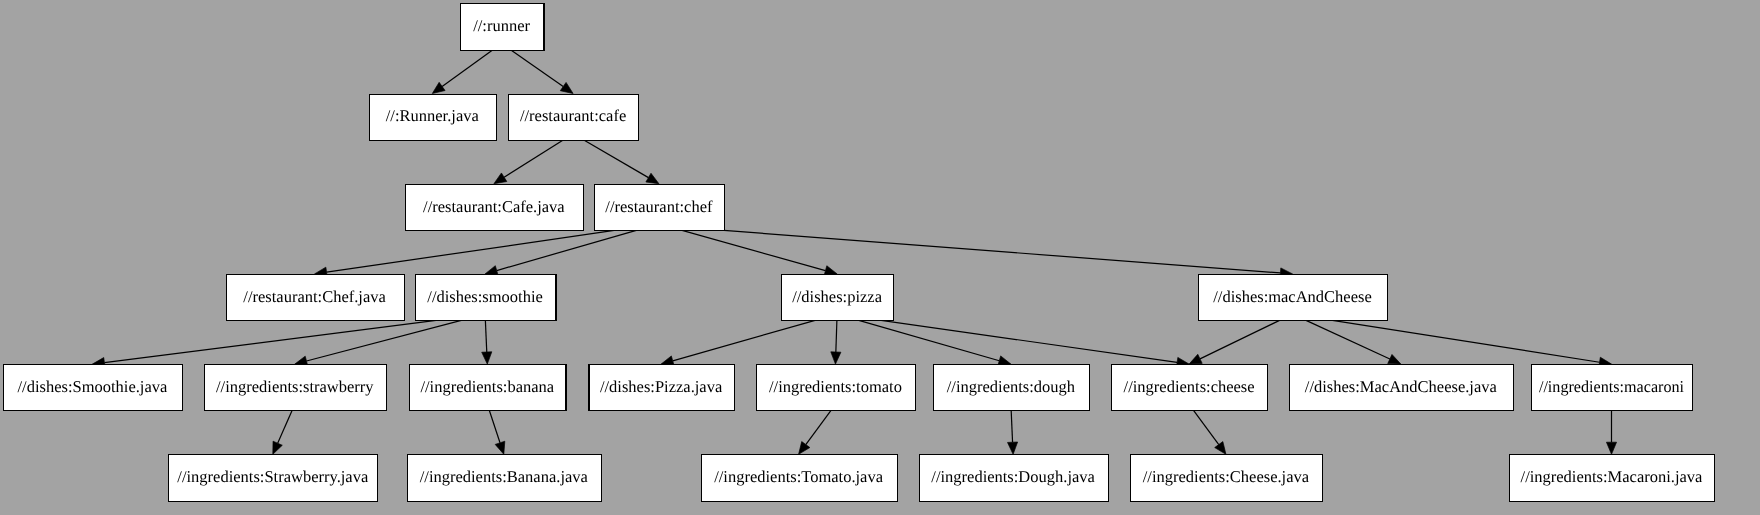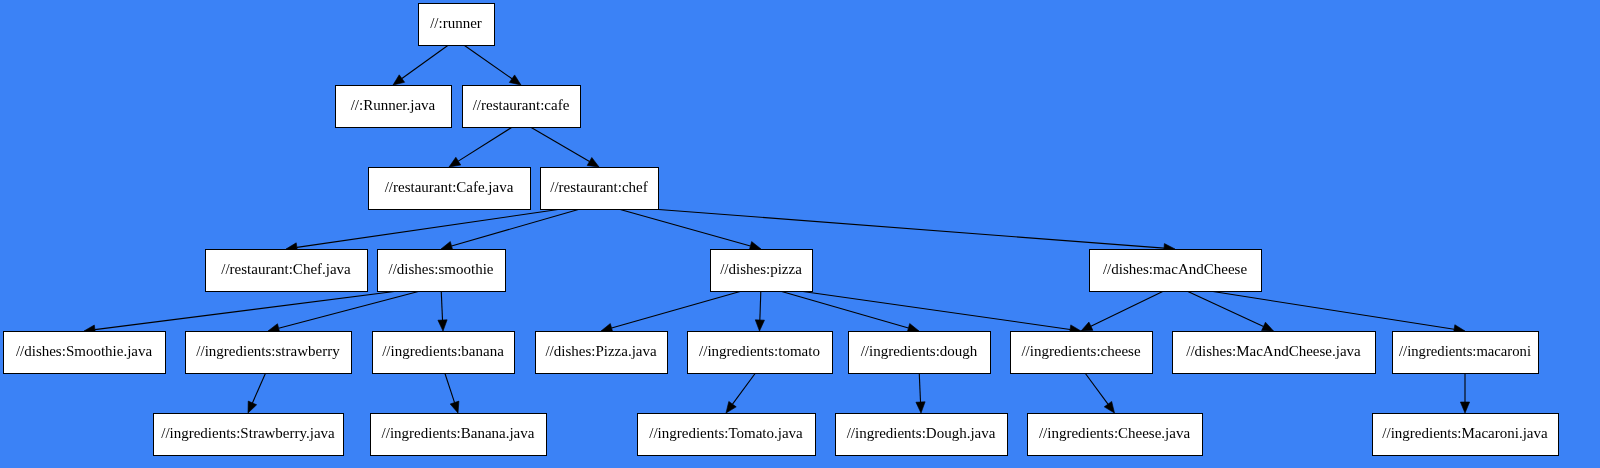--- a/index.html
+++ b/index.html
@@ -4,21 +4,21 @@
 <style>
   html, body {
     margin: 0;
     padding: 0;
     background: #ffffff;
   }
   #graph-root {
     position: relative;
     width: 1600px;
     height: 468px;
-    background: #3b82f6;
+    background: #a3a3a3;
     font-family: "Liberation Serif", "DejaVu Serif", serif;
     overflow: hidden;
   }
   svg.graph-canvas {
     position: absolute;
     top: 0;
     left: 0;
     width: 1600px;
     height: 468px;
     display: block;

